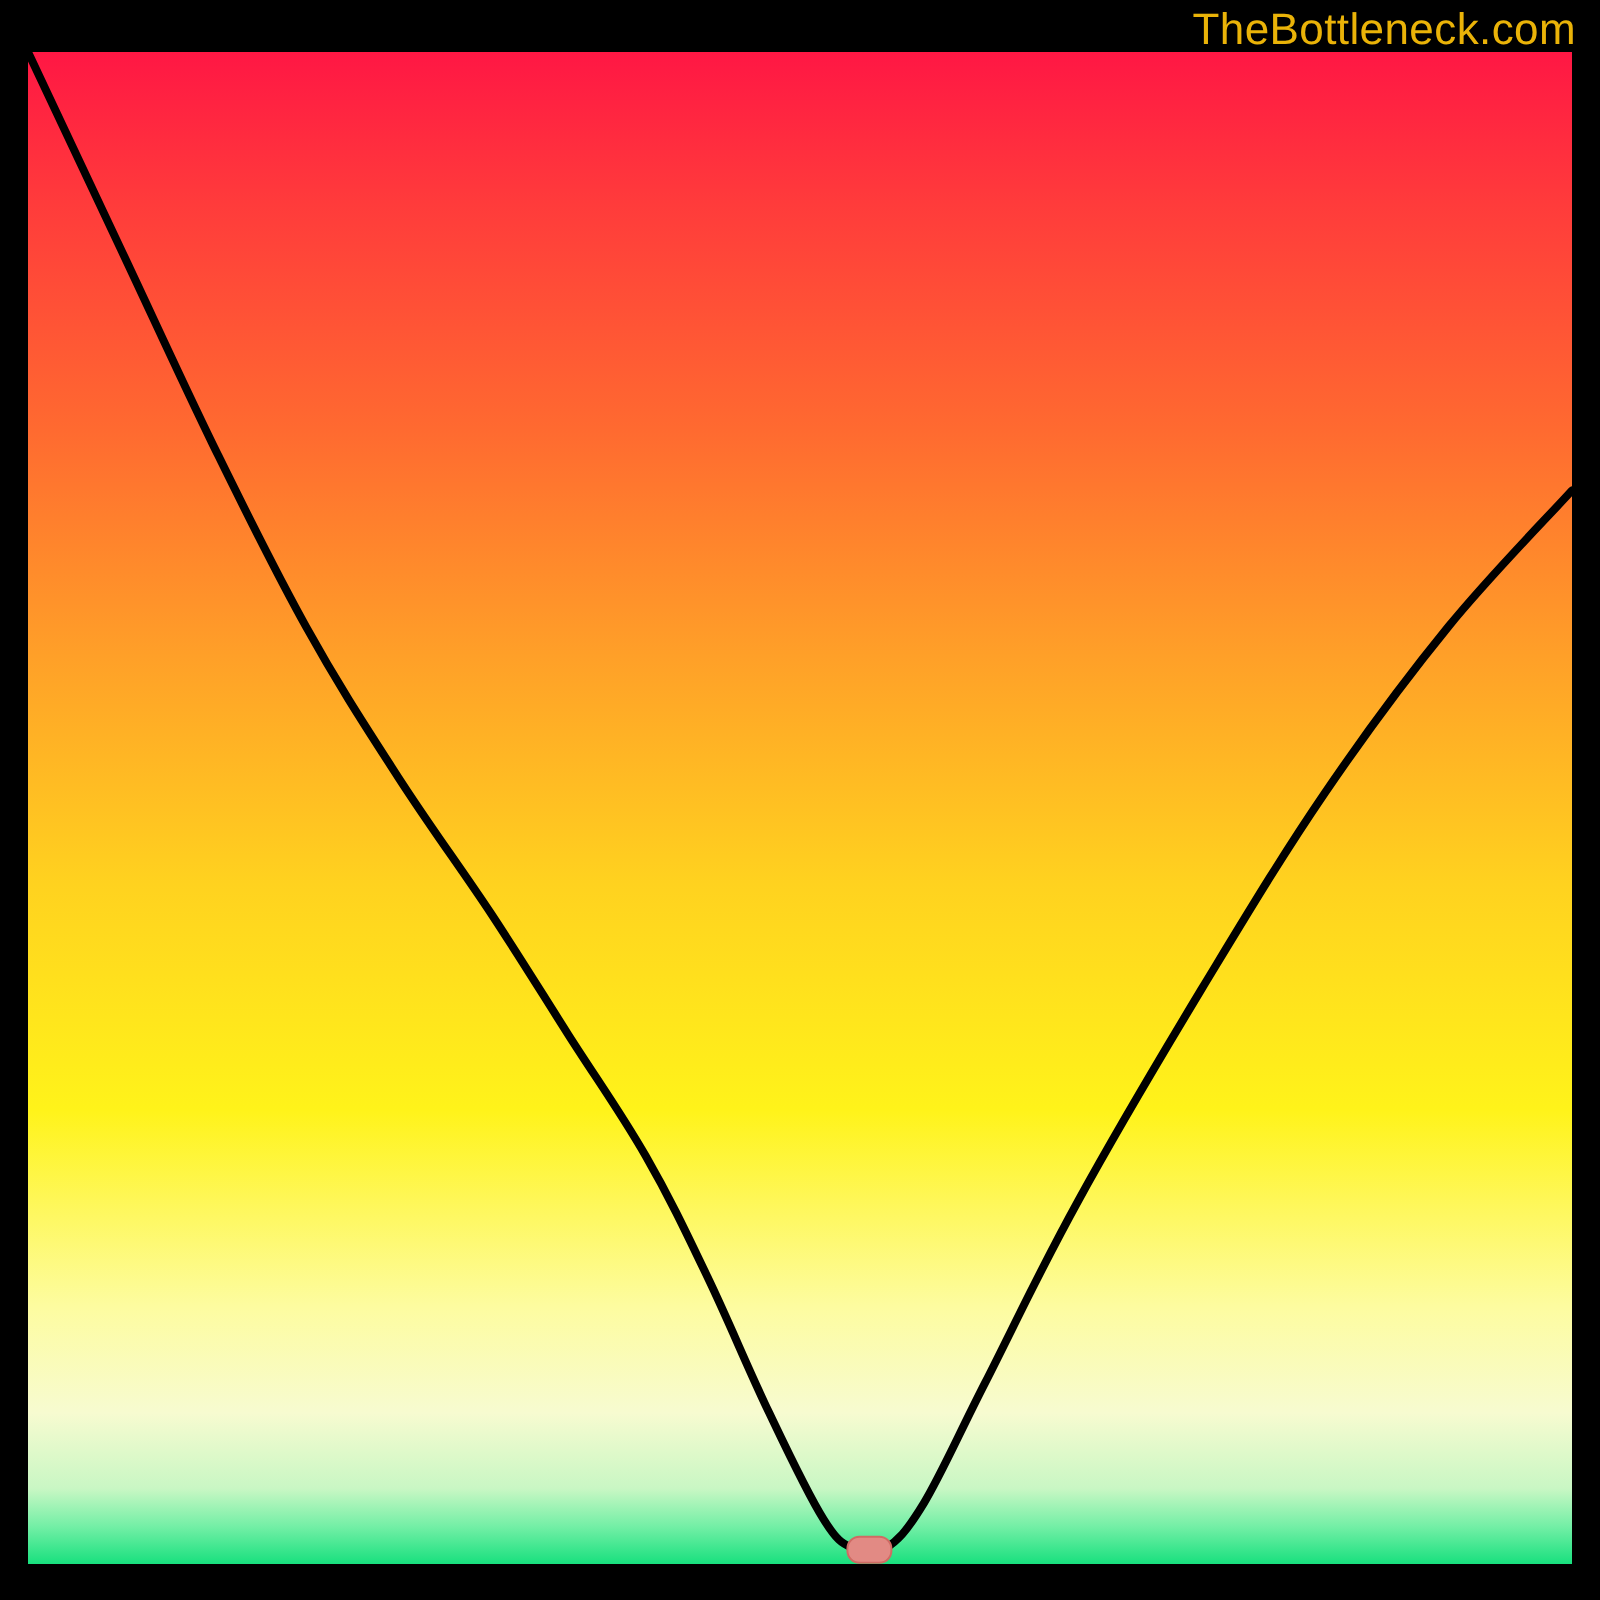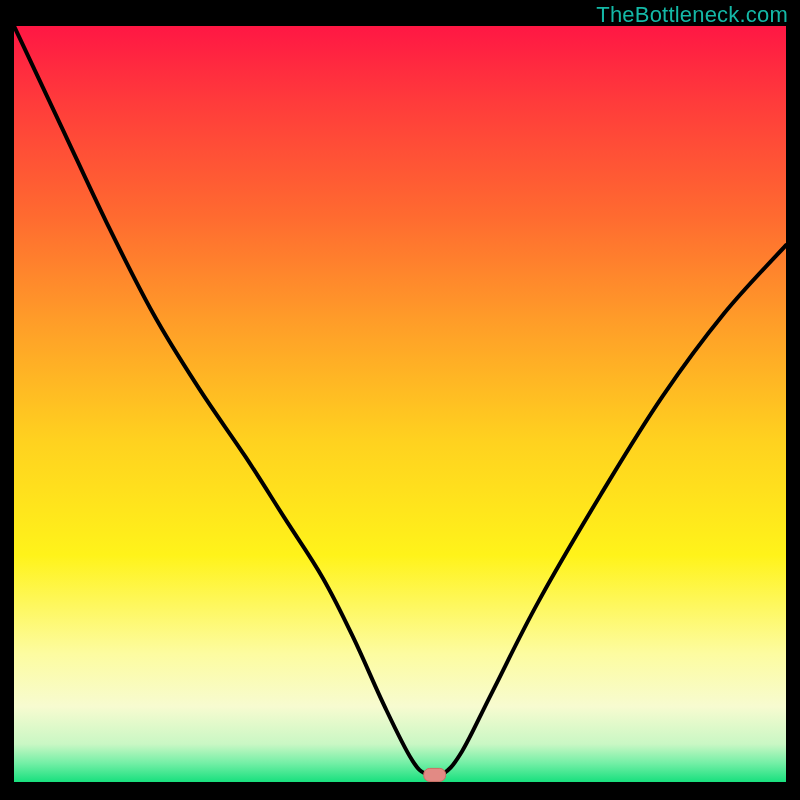--- a/index.html
+++ b/index.html
@@ -28,21 +28,21 @@
     display: block;
     width: 100%;
     height: 100%;
   }
   .watermark {
     position: absolute;
     top: 2px;
     right: 12px;
     font-family: Arial, Helvetica, sans-serif;
     font-size: 22px;
-    color: #14b8a6;
+    color: #eab308;
     letter-spacing: 0.2px;
     user-select: none;
   }
 </style>
 </head>
 <body>
 
 <div class="wrap">
   <div class="watermark">TheBottleneck.com</div>
 

